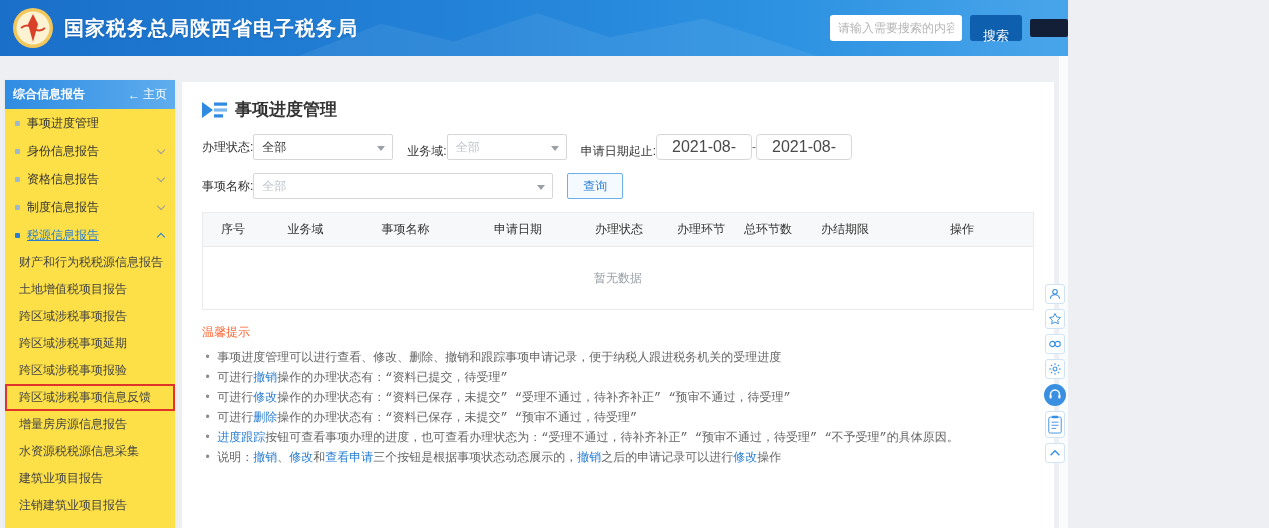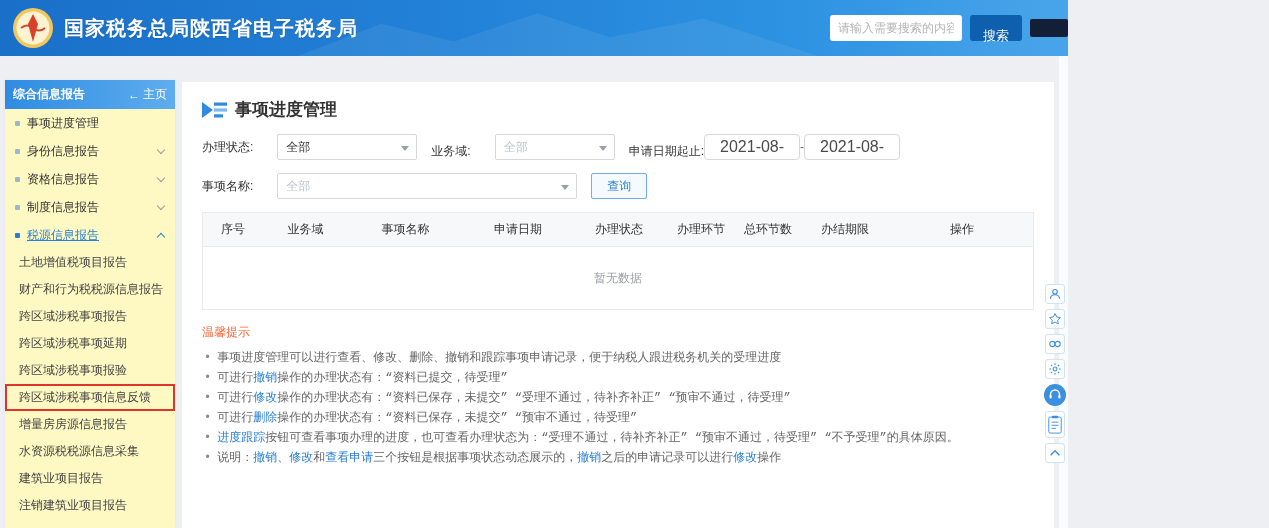--- a/index.html
+++ b/index.html
@@ -32,21 +32,21 @@
     font-family:inherit; outline:none; }
   .search-input::placeholder { color:#b5b5b5; }
   .search-btn { height:26px; padding:12px 13px; background:#0e5fae; color:#fff; border:none; border-radius:3px;
     font-size:13px; font-family:inherit; cursor:pointer; }
   .redacted { height:18px; background:#131f36; border-radius:2px; }
   .r1 { width:38px; }
 
   
   .sidebar {
     position:absolute; left:5px; top:80px; width:170px; bottom:0;
-    background:#fef9c3; z-index:2; box-shadow:0 0 3px rgba(0,0,0,0.05);
+    background:#fde047; z-index:2; box-shadow:0 0 3px rgba(0,0,0,0.05);
   }
   .side-head {
     height:29px; background:linear-gradient(90deg,#2e8ce2,#5fadee);
     color:#fff; display:flex; align-items:center; justify-content:space-between;
     padding:0 8px; font-size:12px;
   }
   .side-head-title { font-weight:bold; }
   .side-home { display:flex; align-items:center; gap:3px; cursor:pointer; }
   .back-arrow { font-size:12px; }
   .side-item { display:flex; align-items:center; cursor:pointer; white-space:nowrap; overflow:hidden; }
@@ -67,21 +67,21 @@
     background:#fff; padding:16px 20px; z-index:1;
   }
   .page-title-row { display:flex; align-items:center; gap:7px; }
   .title-icon { display:inline-flex; }
   .page-title { font-size:17px; font-weight:bold; color:#333; }
 
   .filters-row { display:flex; align-items:center; margin-top:13px; font-size:12px; color:#333; gap:0; }
   .filters-row label:not(:first-child) { margin-left:14px;margin-top:8px; }
   .select {
     position:relative; height:26px; border:1px solid #d7d7d7; border-radius:2px; background:#fff;
-    display:flex; align-items:center; padding:0 20px 0 8px; font-size:12px; color:#333; cursor:pointer;margin-left:24px;
+    display:flex; align-items:center; padding:0 20px 0 8px; font-size:12px; color:#333; cursor:pointer;
   }
   .select.placeholder { color:#bfc4cc; }
   .caret { position:absolute; right:7px; top:11px; width:0; height:0;
     border-left:4px solid transparent; border-right:4px solid transparent; border-top:5px solid #9aa0a6; }
   .w140 { width:140px; } .w120 { width:120px; } .w300 { width:300px; }
   .date-input { width:96px; height:26px; border:1px solid #d7d7d7; border-radius:4px; padding:0 15px;
     font-size:16px; color:#4a4a4a; font-family:inherit; outline:none; }
   .date-sep { color:#666; }
   .query-btn { margin-left:14px; width:56px; height:26px; background:#f4faff; border:1px solid #6db0e8;
     border-radius:2px; color:#2a7fd4; font-size:12px; font-family:inherit; cursor:pointer; }
@@ -158,24 +158,24 @@
           <span class="dot"></span>
           <span class="side-label">制度信息报告</span>
           <i class="chev"></i>
         </div>
         <div class="side-item top active">
           <span class="dot"></span>
           <span class="side-label">税源信息报告</span>
           <i class="chev up"></i>
         </div>
         <div class="side-item sub">
+          <span class="side-label">财产和行为税税源信息报告</span>
+        </div>
+        <div class="side-item sub">
           <span class="side-label">土地增值税项目报告</span>
-        </div>
-        <div class="side-item sub">
-          <span class="side-label">财产和行为税税源信息报告</span>
         </div>
         <div class="side-item sub">
           <span class="side-label">跨区域涉税事项报告</span>
         </div>
         <div class="side-item sub">
           <span class="side-label">跨区域涉税事项延期</span>
         </div>
         <div class="side-item sub">
           <span class="side-label">跨区域涉税事项报验</span>
         </div>

